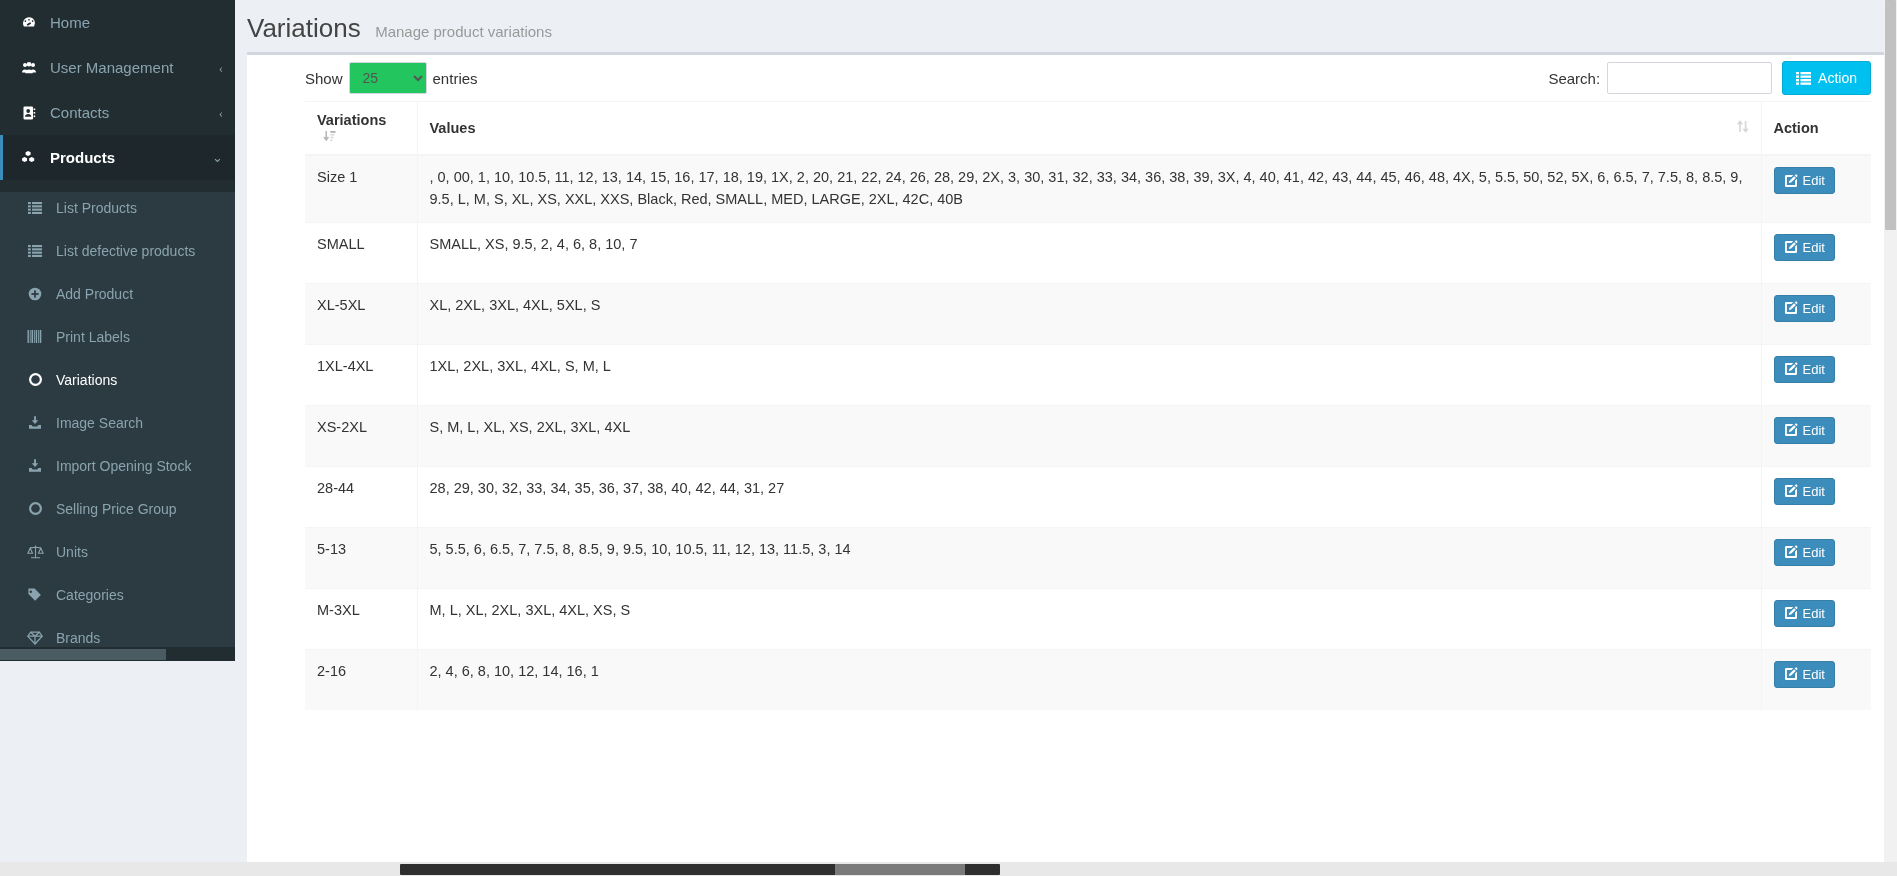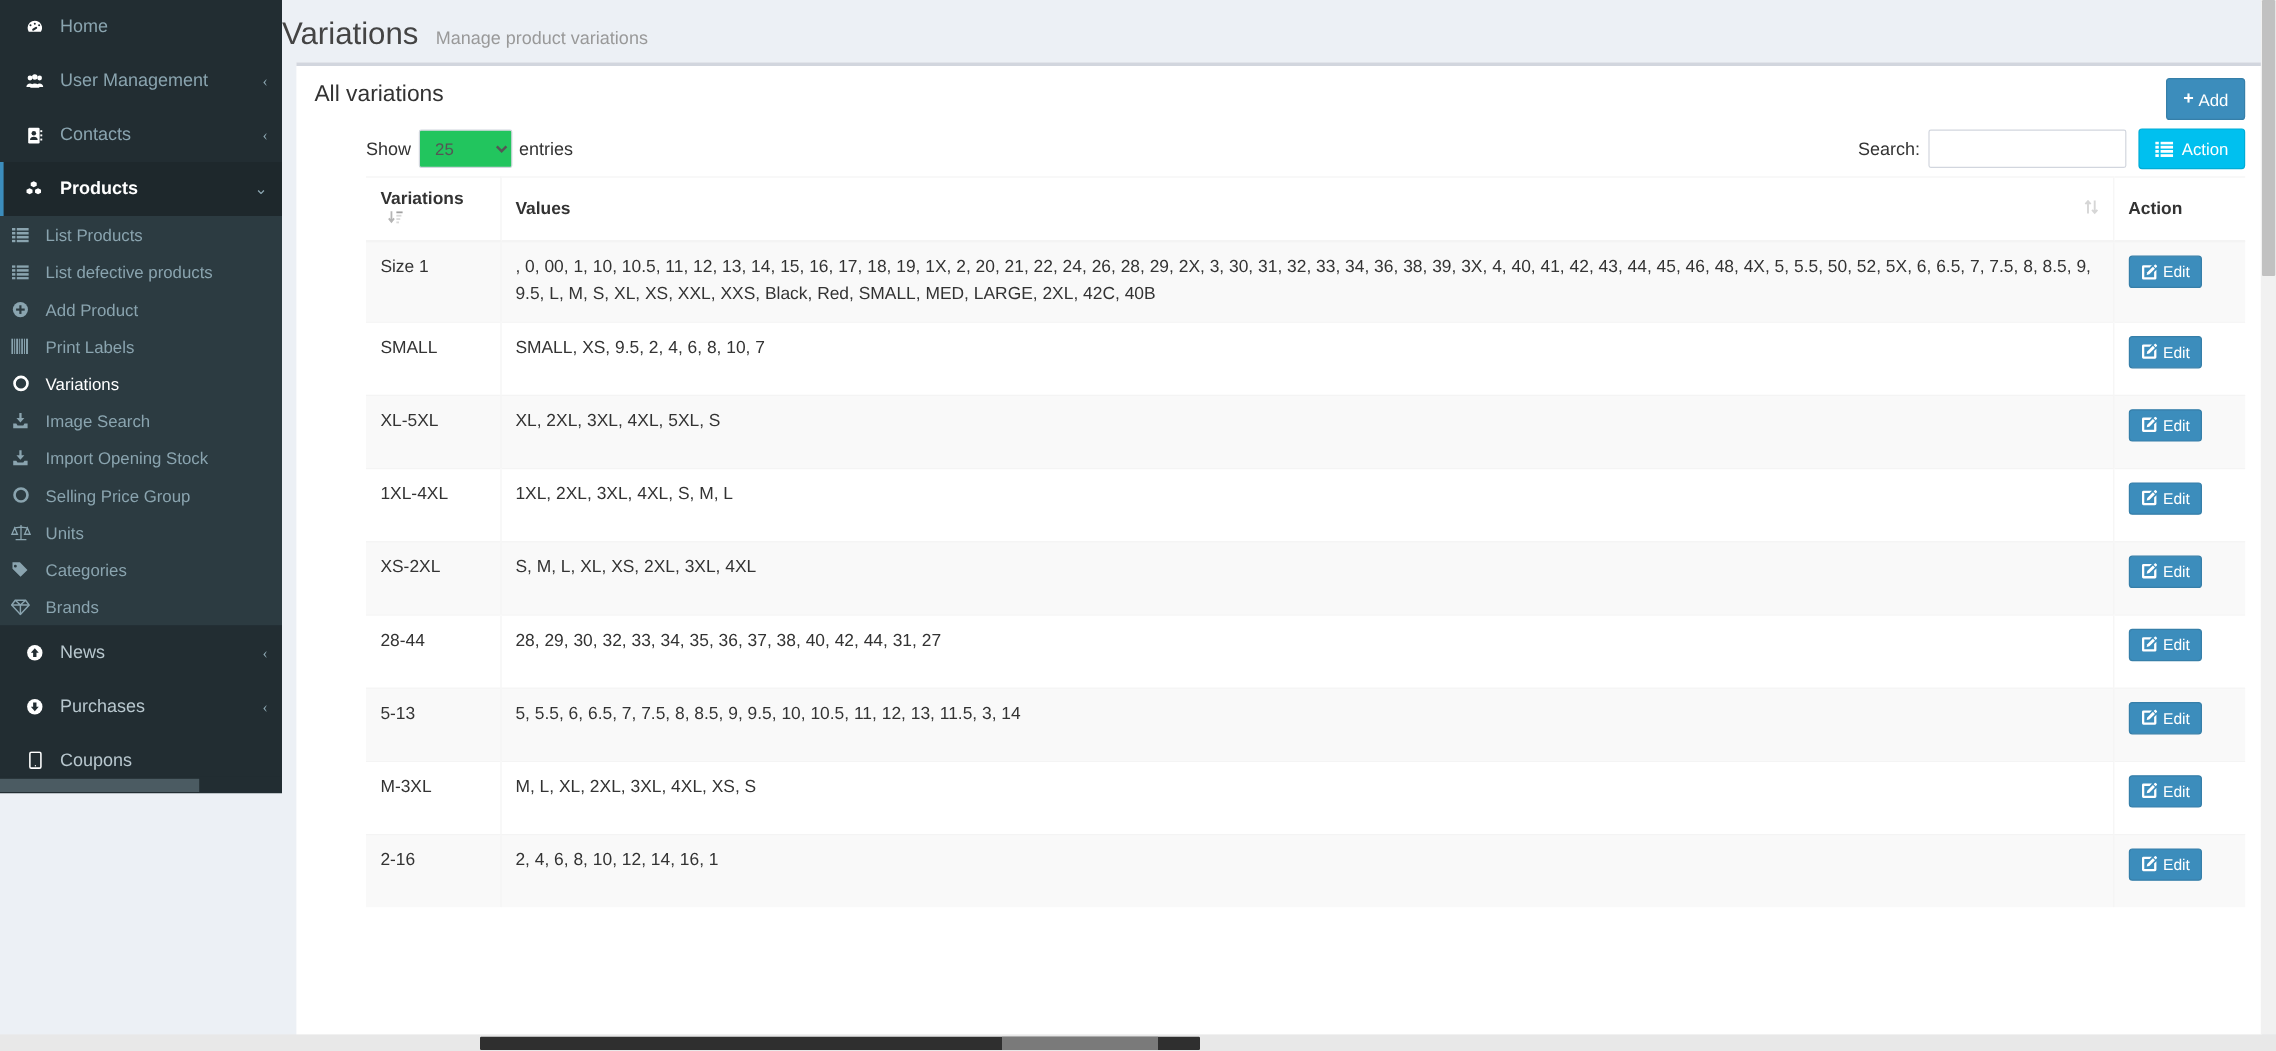--- a/index.html
+++ b/index.html
@@ -44,40 +44,41 @@
     font-size: 13px; color: #8aa4af; margin-left: 6px;
     font-family: "Liberation Serif", serif;
   }
   .nav-item.active-parent { background: #1e282c; border-left: 3px solid #3c8dbc; padding-left: 13px; }
   .nav-item.active-parent .lbl { color: #fff; font-weight: bold; }
   .nav-item.active-parent .ic { color: #fff; }
   .treeview { background: #2c3b41; }
   .nav-item.sub {
     height: 31px;
     font-size: 14px;
-    padding-left: 4px;
+    padding-left: 22px;
     color: #8aa4af;
+    margin-top: 12px;
   }
   .nav-item.sub.cur .lbl { color: #ffffff; }
   .nav-item.sub.cur .ic { color: #ffffff; }
   .nav-item.plain { color: #b8c7ce; }
   .nav-item.plain .lbl { color: #b8c7ce; }
 
   svg.i { display:block; }
 
   
   .main {
     flex: 1;
     height: 876px;
     background: #ecf0f5;
     position: relative;
     overflow: hidden;
   }
   .content-header {
-    padding: 15px 15px 10px 0;
+    padding: 15px 15px 10px 12px;
     height: 52px;
   }
   .content-header h1 {
     margin: 0;
     font-size: 26px;
     font-weight: normal;
     color: #444;
     display: inline-block;
     line-height: 1;
   }
@@ -463,27 +464,20 @@
 
 <div class="main">
 
   <div class="content-header">
     <h1>Variations</h1>
     <small>Manage product variations</small>
   </div>
 
   <div class="wrap">
 
-    <div class="box-header">
-      <span class="box-title">All variations</span>
-      <button class="btn-add">
-        <span class="plus">+</span>
-          <span>Add</span>
-      </button>
-    </div>
 
     <div class="box-body">
 
       <div class="dt-top">
         <label class="dt-length">
           <span>Show</span>
           <select id="len-select"><option value="25">25</option><option value="50">50</option><option value="75">75</option><option value="100">100</option></select>
           <span>entries</span>
         </label>
 

